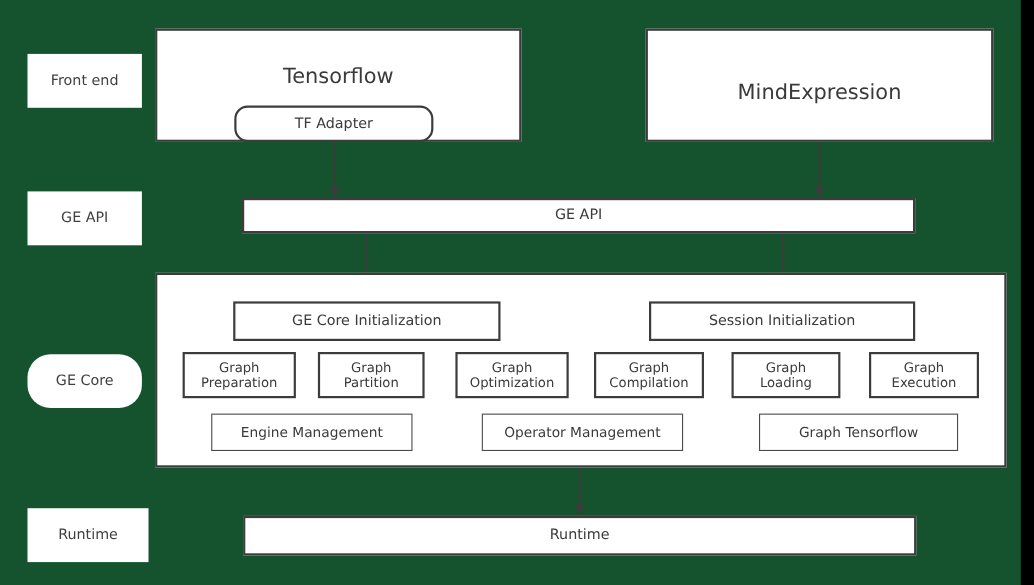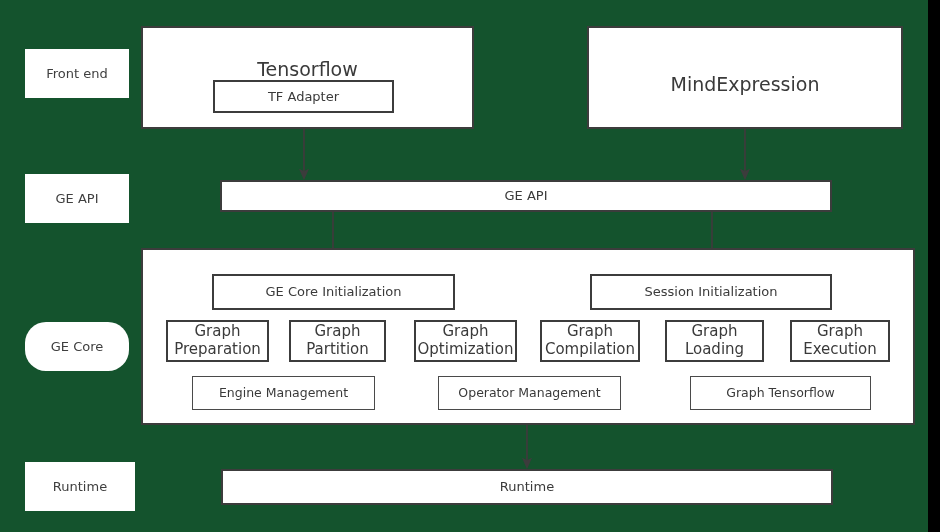--- a/index.html
+++ b/index.html
@@ -45,21 +45,21 @@
   }
   .title-top {
     position: absolute;
     left: 0;
     right: 0;
     text-align: center;
     color: #3a3a3a;
     font-size: 19px;
   }
   .f13 { font-size: 13px; }
-  .f12 { font-size: 15px; }
+  .f12 { font-size: 12px; }
   .f12b { font-size: 12.5px; }
   svg.connectors {
     position: absolute;
     left: 0;
     top: 0;
     width: 940px;
     height: 532px;
     pointer-events: none;
   }
 </style>
@@ -92,21 +92,21 @@
   <div class="box stage-label" style="left: 25px; top: 322px; width: 104px; height: 49px; border-radius: 21px;">
     <span>GE Core</span>
   </div>
   <div class="box stage-label" style="left: 25px; top: 462px; width: 110px; height: 49px;">
     <span>Runtime</span>
   </div>
 
   <div class="box container-box" style="left: 141px; top: 26px; width: 333px; height: 103px;">
     <div class="title-top" style="top: 30px;">Tensorflow</div>
   </div>
-  <div class="box node f13" style="left: 213px; top: 80px; width: 181px; height: 33px;">
+  <div class="box node f13" style="left: 213px; top: 96px; width: 181px; height: 33px; border-radius: 12px;">
     <span>TF Adapter</span>
   </div>
   <div class="box container-box" style="left: 587px; top: 26px; width: 316px; height: 103px;">
     <div class="title-top" style="top: 45px;">MindExpression</div>
   </div>
 
   <div class="box node f13" style="left: 220px; top: 180px; width: 612px; height: 32px;">
     <span>GE API</span>
   </div>
 

